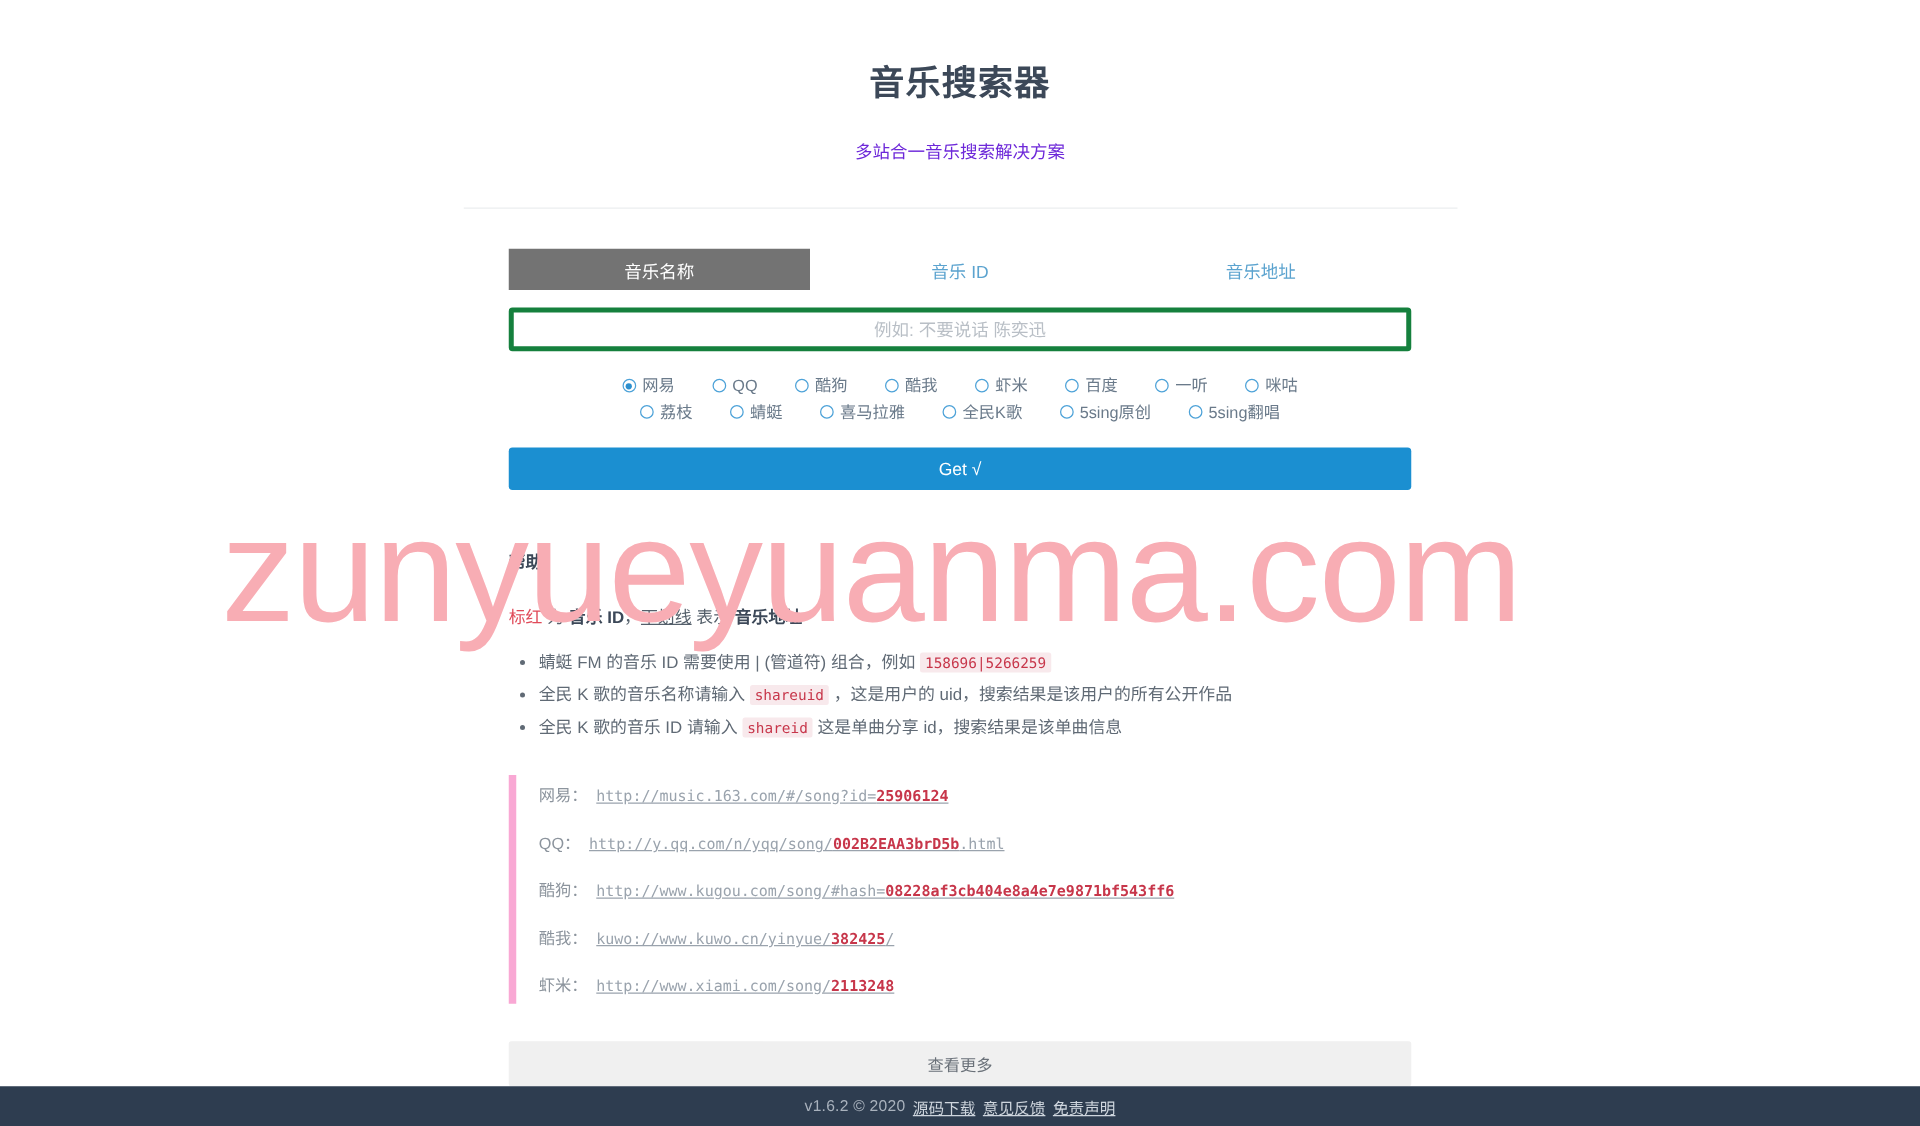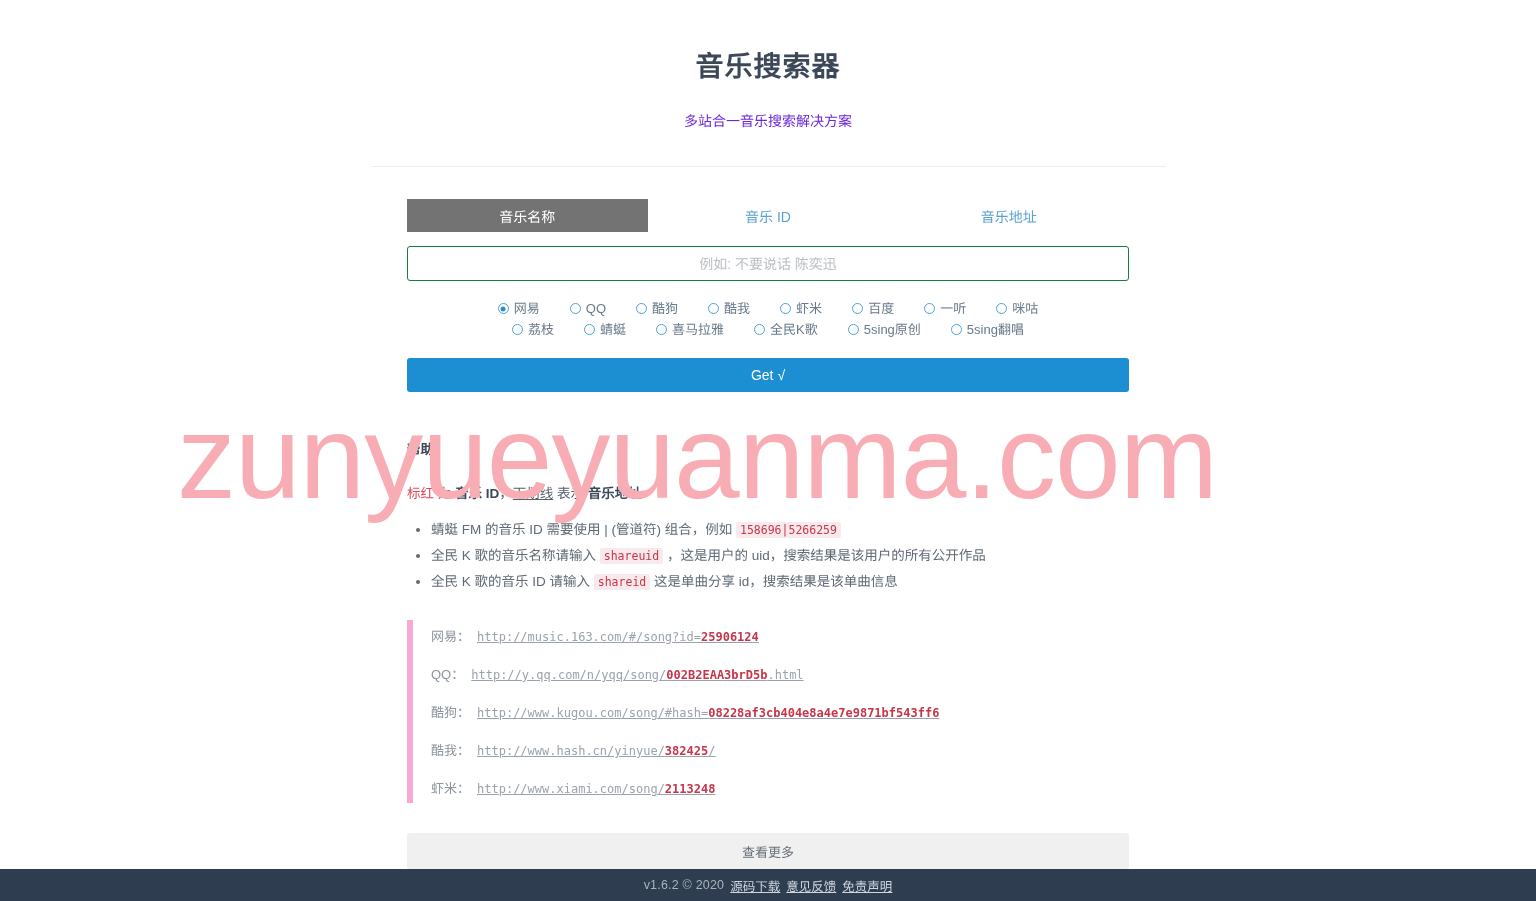--- a/index.html
+++ b/index.html
@@ -76,21 +76,21 @@
   .tab.active {
     background: #737373;
     color: #ffffff;
   }
 
   
   .search-input {
     display: block;
     width: 100%;
     height: 35px;
-    border: 1px solid #15803d;
+    border: 4px solid #15803d;
     border-radius: 3px;
     font-size: 14px;
     text-align: center;
     color: #495057;
     outline: none;
     font-family: inherit;
     background: #fff;
   }
   .search-input::placeholder { color: #b9bfc6; }
 
@@ -376,21 +376,21 @@
       <div class="example-row">
         <span class="example-label">网易：</span><span class="example-url"><span>http://music.163.com/#/song?id=</span><span class="id">25906124</span><span></span></span>
       </div>
       <div class="example-row">
         <span class="example-label">QQ：</span><span class="example-url"><span>http://y.qq.com/n/yqq/song/</span><span class="id">002B2EAA3brD5b</span><span>.html</span></span>
       </div>
       <div class="example-row">
         <span class="example-label">酷狗：</span><span class="example-url"><span>http://www.kugou.com/song/#hash=</span><span class="id">08228af3cb404e8a4e7e9871bf543ff6</span><span></span></span>
       </div>
       <div class="example-row">
-        <span class="example-label">酷我：</span><span class="example-url"><span>http://www.hash.cn/yinyue/</span><span class="id">382425</span><span>/</span></span>
+        <span class="example-label">酷我：</span><span class="example-url"><span>kuwo://www.kuwo.cn/yinyue/</span><span class="id">382425</span><span>/</span></span>
       </div>
       <div class="example-row">
         <span class="example-label">虾米：</span><span class="example-url"><span>http://www.xiami.com/song/</span><span class="id">2113248</span><span></span></span>
       </div>
     </div>
 
     <button class="more-button">查看更多</button>
   </div>
 
   <div class="watermark">zunyueyuanma.com</div>

